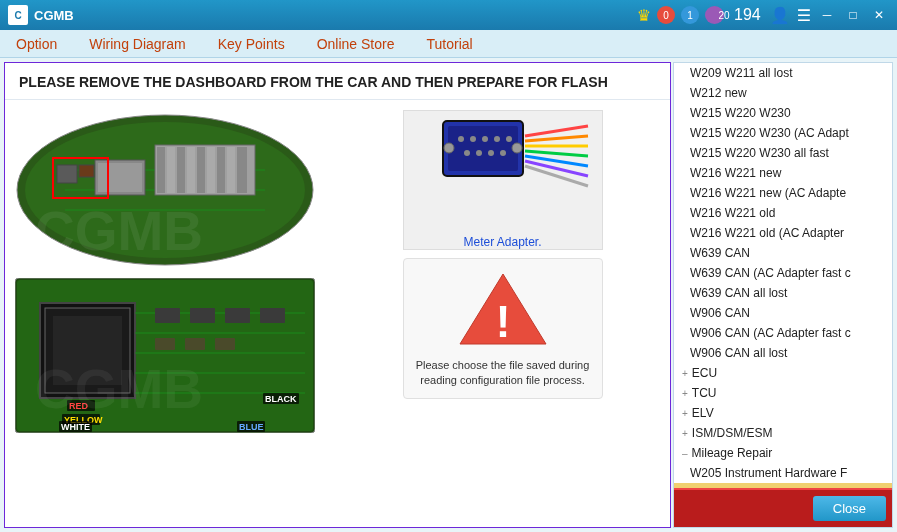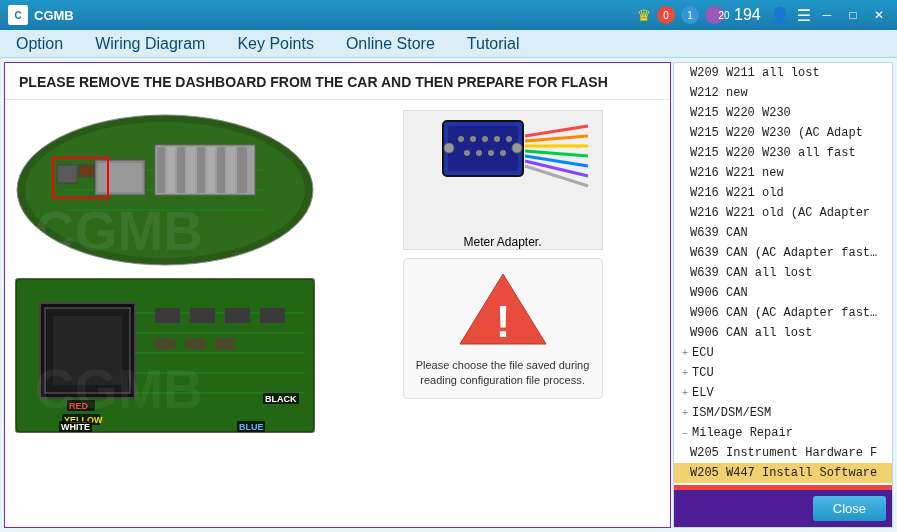--- a/index.html
+++ b/index.html
@@ -44,22 +44,22 @@
     #menubar {
       height: 28px;
       background: #d9eef7;
       display: flex;
       align-items: center;
       border-bottom: 1px solid #b0d4e8;
     }
     .menu-item {
       padding: 4px 16px;
       cursor: pointer;
-      color: #0c4a6e;
-      font-size: 16px;
+      color: #c2410c;
+      font-size: 14px;
     }
 
     
     #main {
       display: flex;
       height: calc(532px - 58px);
     }
 
     
     #content {
@@ -112,21 +112,21 @@
       width: 200px;
       height: 140px;
       background: #f0f0f0;
       border: 1px solid #ddd;
       position: relative;
       display: flex;
       flex-direction: column;
       align-items: center;
       justify-content: center;
     }
-    .adapter-label { font-size: 12px; color: #000000; margin-top: 6px; text-align: center; }
+    .adapter-label { font-size: 12px; color: #1d4ed8; margin-top: 6px; text-align: center; }
 
     .warning-area {
       display: flex;
       flex-direction: column;
       align-items: center;
       padding: 10px;
       background: #f8f8f8;
       border: 1px solid #e0e0e0;
       border-radius: 4px;
       width: 200px;
@@ -172,40 +172,39 @@
       display: flex;
       align-items: center;
       gap: 4px;
       font-weight: 500;
     }
     .sidebar-group .expand-icon { color: #888; font-size: 10px; }
 
     #sidebar-bottom {
       margin-top: auto;
       padding: 6px;
-      background: #4c1d95;
-      border-top: 5px solid #ef4444;
+      background: #b91c1c;
+      border-top: 2px solid #ef4444;
       display: flex;
       justify-content: flex-end;
     }
     .close-button {
       background: linear-gradient(to bottom, #4db8e8, #2196c8);
       color: white;
       border: none;
       padding: 5px 20px;
       border-radius: 3px;
       cursor: pointer;
       font-size: 13px;
     }
 
     
     .sidebar-scroll {
       flex: 1;
       overflow-y: auto;
-      font-family: Liberation Mono, monospace;
     }
     .sidebar-scroll::-webkit-scrollbar { width: 8px; }
     .sidebar-scroll::-webkit-scrollbar-track { background: #f0f0f0; }
     .sidebar-scroll::-webkit-scrollbar-thumb { background: #aaa; border-radius: 4px; }
   </style>
 </head>
 <body>
 
 <div id="titlebar">
   <div class="logo">C</div>
@@ -364,20 +363,21 @@
   </div>
 
   <div id="sidebar">
     <div class="sidebar-scroll">
       <div class="sidebar-item">W209 W211 all lost</div>
       <div class="sidebar-item">W212 new</div>
       <div class="sidebar-item">W215 W220 W230</div>
       <div class="sidebar-item">W215 W220 W230 (AC Adapt</div>
       <div class="sidebar-item">W215 W220 W230 all fast</div>
       <div class="sidebar-item">W216 W221 new</div>
+      <div class="sidebar-item">W216 W221 new (AC Adapte</div>
       <div class="sidebar-item">W216 W221 old</div>
       <div class="sidebar-item">W216 W221 old (AC Adapter</div>
       <div class="sidebar-item">W639 CAN</div>
       <div class="sidebar-item">W639 CAN (AC Adapter fast c</div>
       <div class="sidebar-item">W639 CAN all lost</div>
       <div class="sidebar-item">W906 CAN</div>
       <div class="sidebar-item">W906 CAN (AC Adapter fast c</div>
       <div class="sidebar-item">W906 CAN all lost</div>
       <div class="sidebar-group">
           <span class="expand-icon">+</span>

